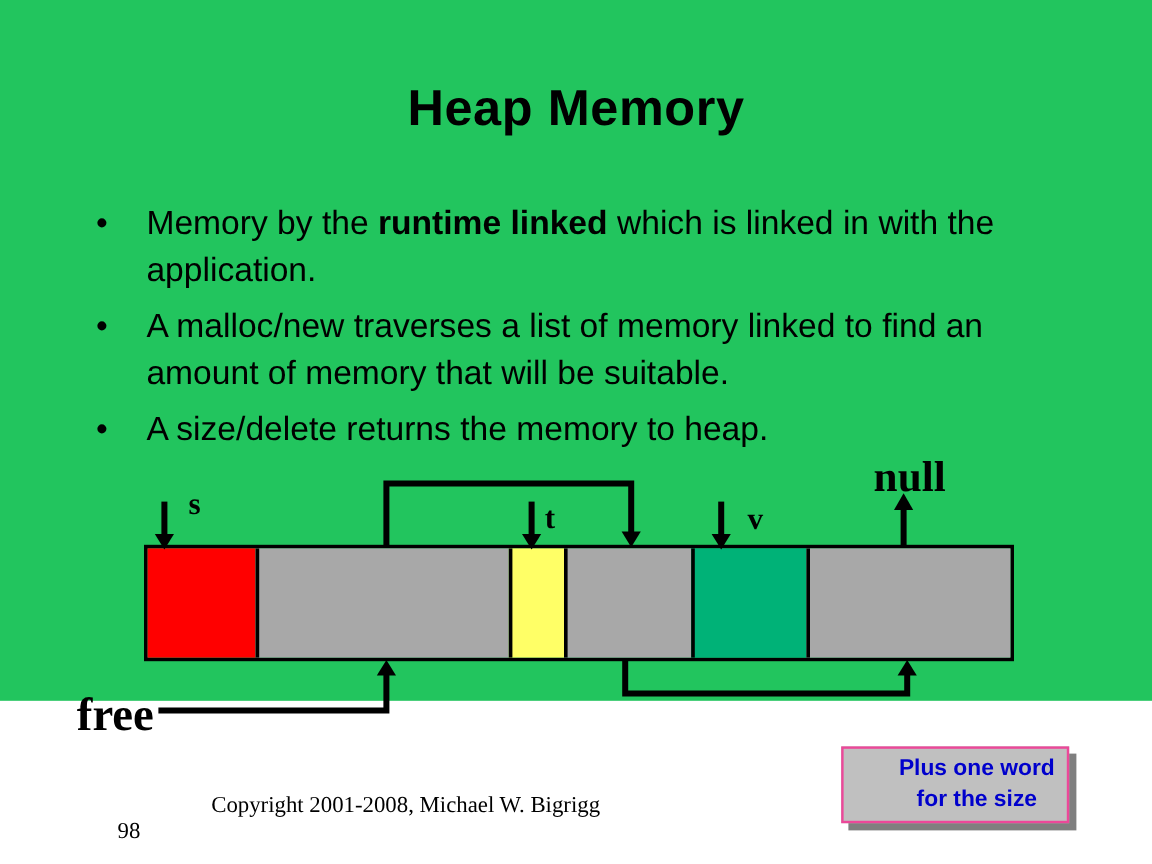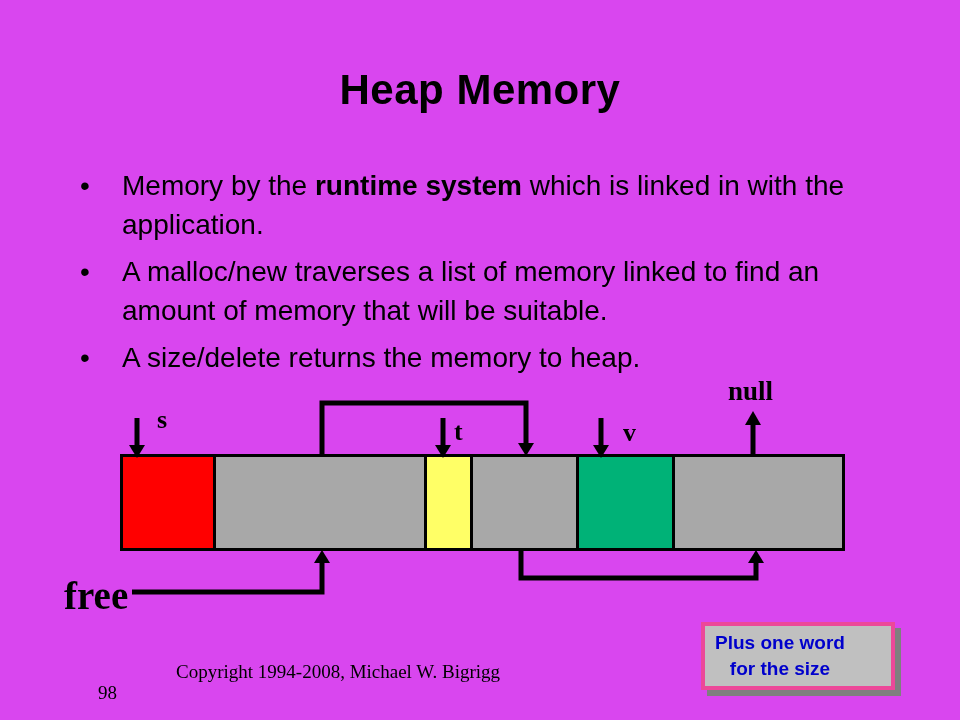--- a/index.html
+++ b/index.html
@@ -1,17 +1,17 @@
 <!DOCTYPE html>
 <html><head>
 <meta charset="utf-8">
 <style>
   html,body{margin:0;padding:0;}
   body{width:960px;height:720px;background:#fff;overflow:hidden;}
-  .slide{position:relative;width:960px;height:720px;background:#d946ef;font-family:"Liberation Sans",sans-serif;color:#000;}
+  .slide{position:relative;width:960px;height:584px;background:#22c55e;font-family:"Liberation Sans",sans-serif;color:#000;}
 
   .title{position:absolute;top:66px;left:0;width:960px;text-align:center;
          font-size:42px;font-weight:bold;letter-spacing:0.5px;}
 
   .bullets{position:absolute;top:166px;left:80px;width:770px;}
   .bullet{display:flex;margin-bottom:8px;font-size:28px;line-height:39px;}
   .bullet .marker{flex:none;width:42px;}
   .bullet .btext{flex:1;max-width:725px;}
   .b{font-weight:bold;}
 
@@ -25,47 +25,47 @@
   .w-yel{width:46px;}
   .w-g2{width:106px;}
   .w-grn{width:96px;}
   .w-g3{flex:1;}
 
   .diaglabel{position:absolute;font-family:"Liberation Serif","DejaVu Serif",serif;
              font-weight:bold;font-size:26px;}
   .lbl-s{left:157px;top:405px;}
   .lbl-t{left:454px;top:417px;}
   .lbl-v{left:623px;top:418px;}
-  .lbl-null{left:728px;top:376px;font-size:27px;}
+  .lbl-null{left:728px;top:376px;font-size:36px;}
   .lbl-free{left:64px;top:573px;font-size:39px;}
 
   .arrows{position:absolute;left:0;top:0;width:960px;height:720px;pointer-events:none;}
 
   .footer-page{position:absolute;left:98px;top:682px;
                font-family:"Liberation Serif","DejaVu Serif",serif;font-size:19px;}
   .footer-copy{position:absolute;left:176px;top:661px;
                font-family:"Liberation Serif","DejaVu Serif",serif;font-size:19px;}
 
   .callout{position:absolute;left:701px;top:622px;width:186px;height:60px;
-           border:4px solid #ec4899;box-shadow:6px 6px 0 #7f7f7f;
-           display:flex;align-items:center;justify-content:flex-start;text-align:center;
+           border:2px solid #ec4899;box-shadow:6px 6px 0 #7f7f7f;
+           display:flex;align-items:center;justify-content:flex-end;text-align:center;
            font-weight:bold;font-size:19px;line-height:1.35;}
   .callout .ctext{width:150px;}
 </style>
 </head>
 <body>
 
 <div class="slide">
 
   <div class="title">Heap Memory</div>
 
   <div class="bullets">
     <div class="bullet">
       <span class="marker">•</span>
-      <div class="btext"><span>Memory by the </span><span class="b">runtime system</span><span> which is linked in with the application.</span></div>
+      <div class="btext"><span>Memory by the </span><span class="b">runtime linked</span><span> which is linked in with the application.</span></div>
     </div>
     <div class="bullet">
       <span class="marker">•</span>
       <div class="btext"><span>A malloc/new traverses a list of memory linked to find an amount of memory that will be suitable.</span><span class="b"></span><span></span></div>
     </div>
     <div class="bullet">
       <span class="marker">•</span>
       <div class="btext"><span>A size/delete returns the memory to heap.</span><span class="b"></span><span></span></div>
     </div>
   </div>
@@ -117,19 +117,19 @@
       <polygon points="748,563 764,563 756,550" fill="#000"></polygon>
     </g>
 
     <g>
       <path d="M 132 592 L 322 592 L 322 562" fill="none" stroke="#000" stroke-width="5"></path>
       <polygon points="314,563 330,563 322,550" fill="#000"></polygon>
     </g>
   </svg>
 
   <div class="footer-page">98</div>
-  <div class="footer-copy">Copyright 1994-2008, Michael W. Bigrigg</div>
+  <div class="footer-copy">Copyright 2001-2008, Michael W. Bigrigg</div>
 
   <div class="callout" style="background: rgb(192, 192, 192);">
     <div class="ctext" style="color: rgb(0, 0, 204);">Plus one word for the size</div>
   </div>
 
 </div>
 
 </body></html>

